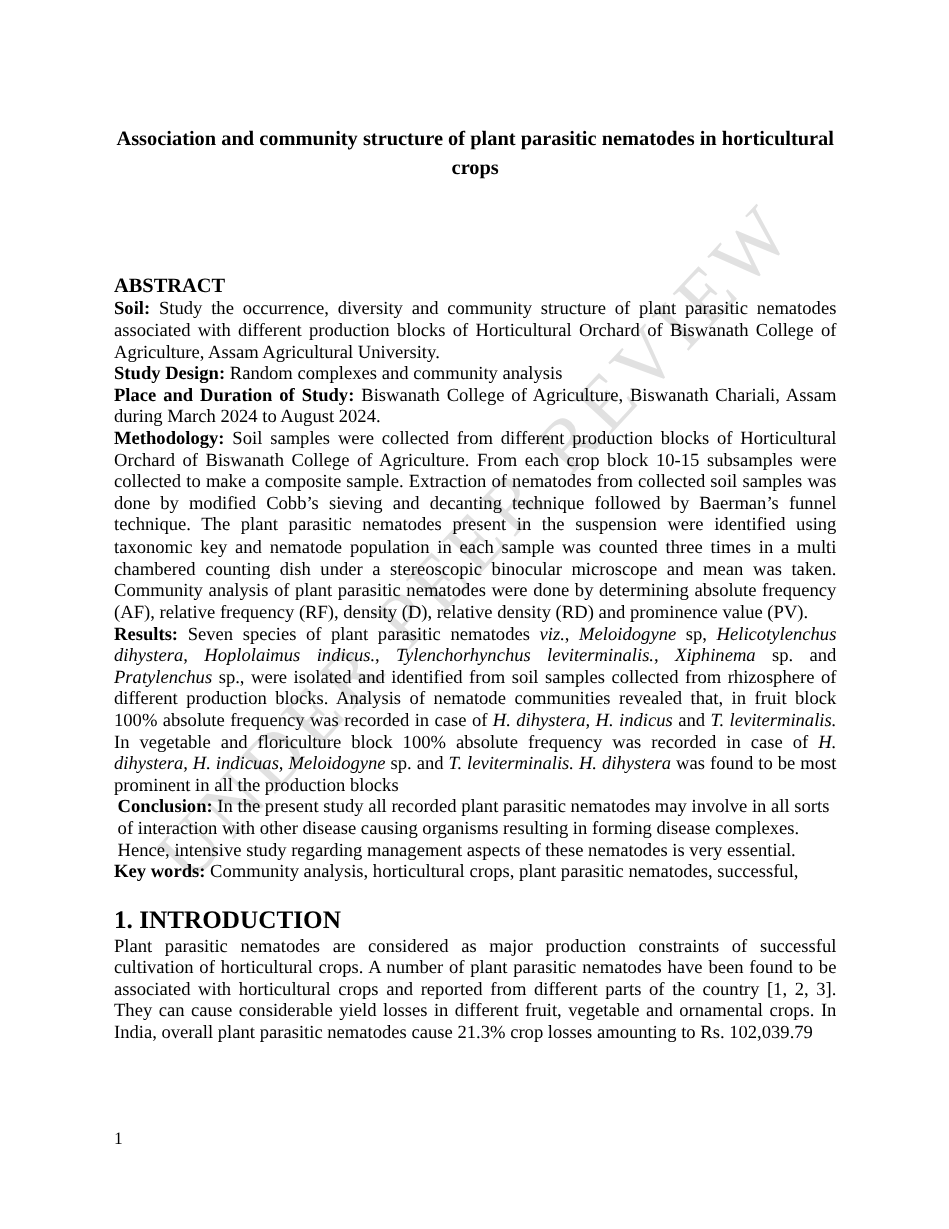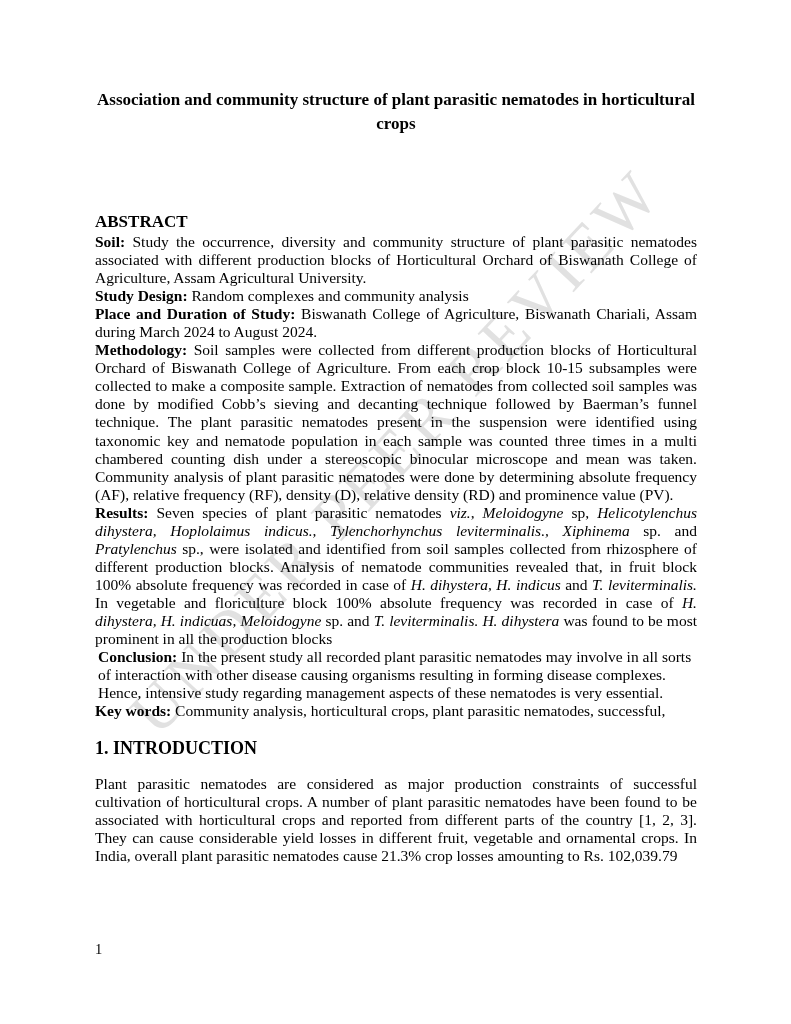--- a/index.html
+++ b/index.html
@@ -23,21 +23,21 @@
     color: #c9c9c9;
     opacity: 0.55;
     white-space: nowrap;
     z-index: 0;
     font-family: "Liberation Serif", serif;
   }
   .content {
     position: absolute;
     left: 95px;
     width: 602px;
-    top: 0;
+    top: 16px;
     z-index: 1;
   }
   .title {
     margin: 88px 0 0 0;
     font-size: 17px;
     font-weight: bold;
     text-align: center;
     line-height: 1.4;
   }
   .abstract-heading {
@@ -50,22 +50,22 @@
     margin: 0;
     font-size: 15.5px;
     line-height: 1.165;
   }
   p.just { text-align: justify; }
   .b { font-weight: bold; }
   .i { font-style: italic; }
   .conclusion { padding-left: 3px; }
   .keywords { margin-top: 36px; }
   .intro-heading {
-    margin: 17px 0 15px 0;
-    font-size: 18px;
+    margin: 17px 0 0 0;
+    font-size: 21px;
     font-weight: bold;
     line-height: 1.25;
   }
   .intro-para {
     margin-top: 8px;
     line-height: 1.84;
     text-align: justify;
   }
   .page-number {
     position: absolute;

